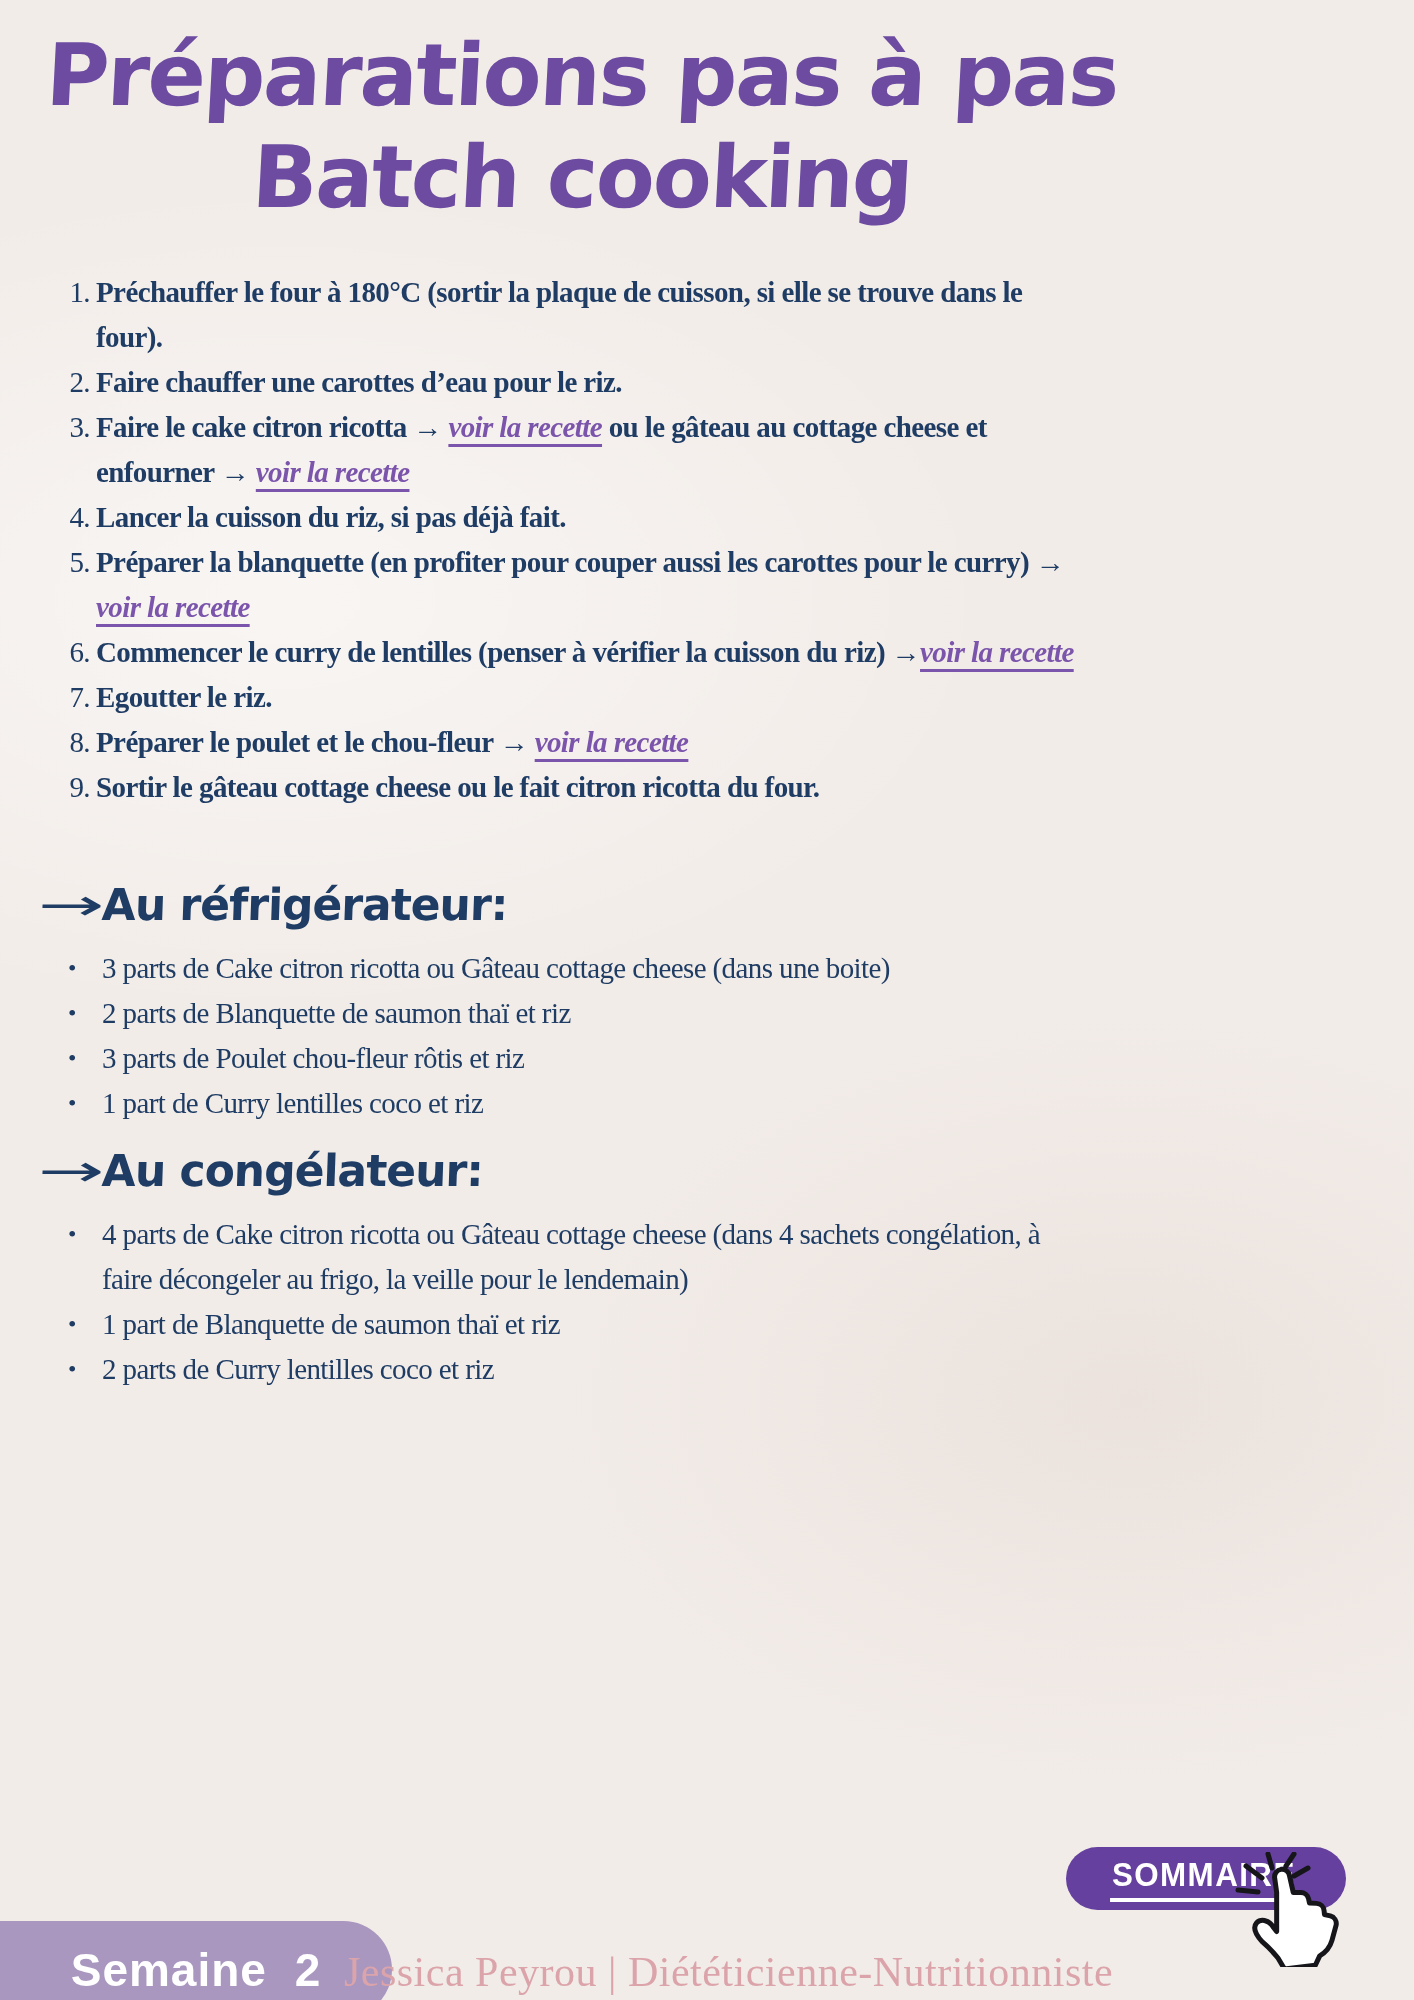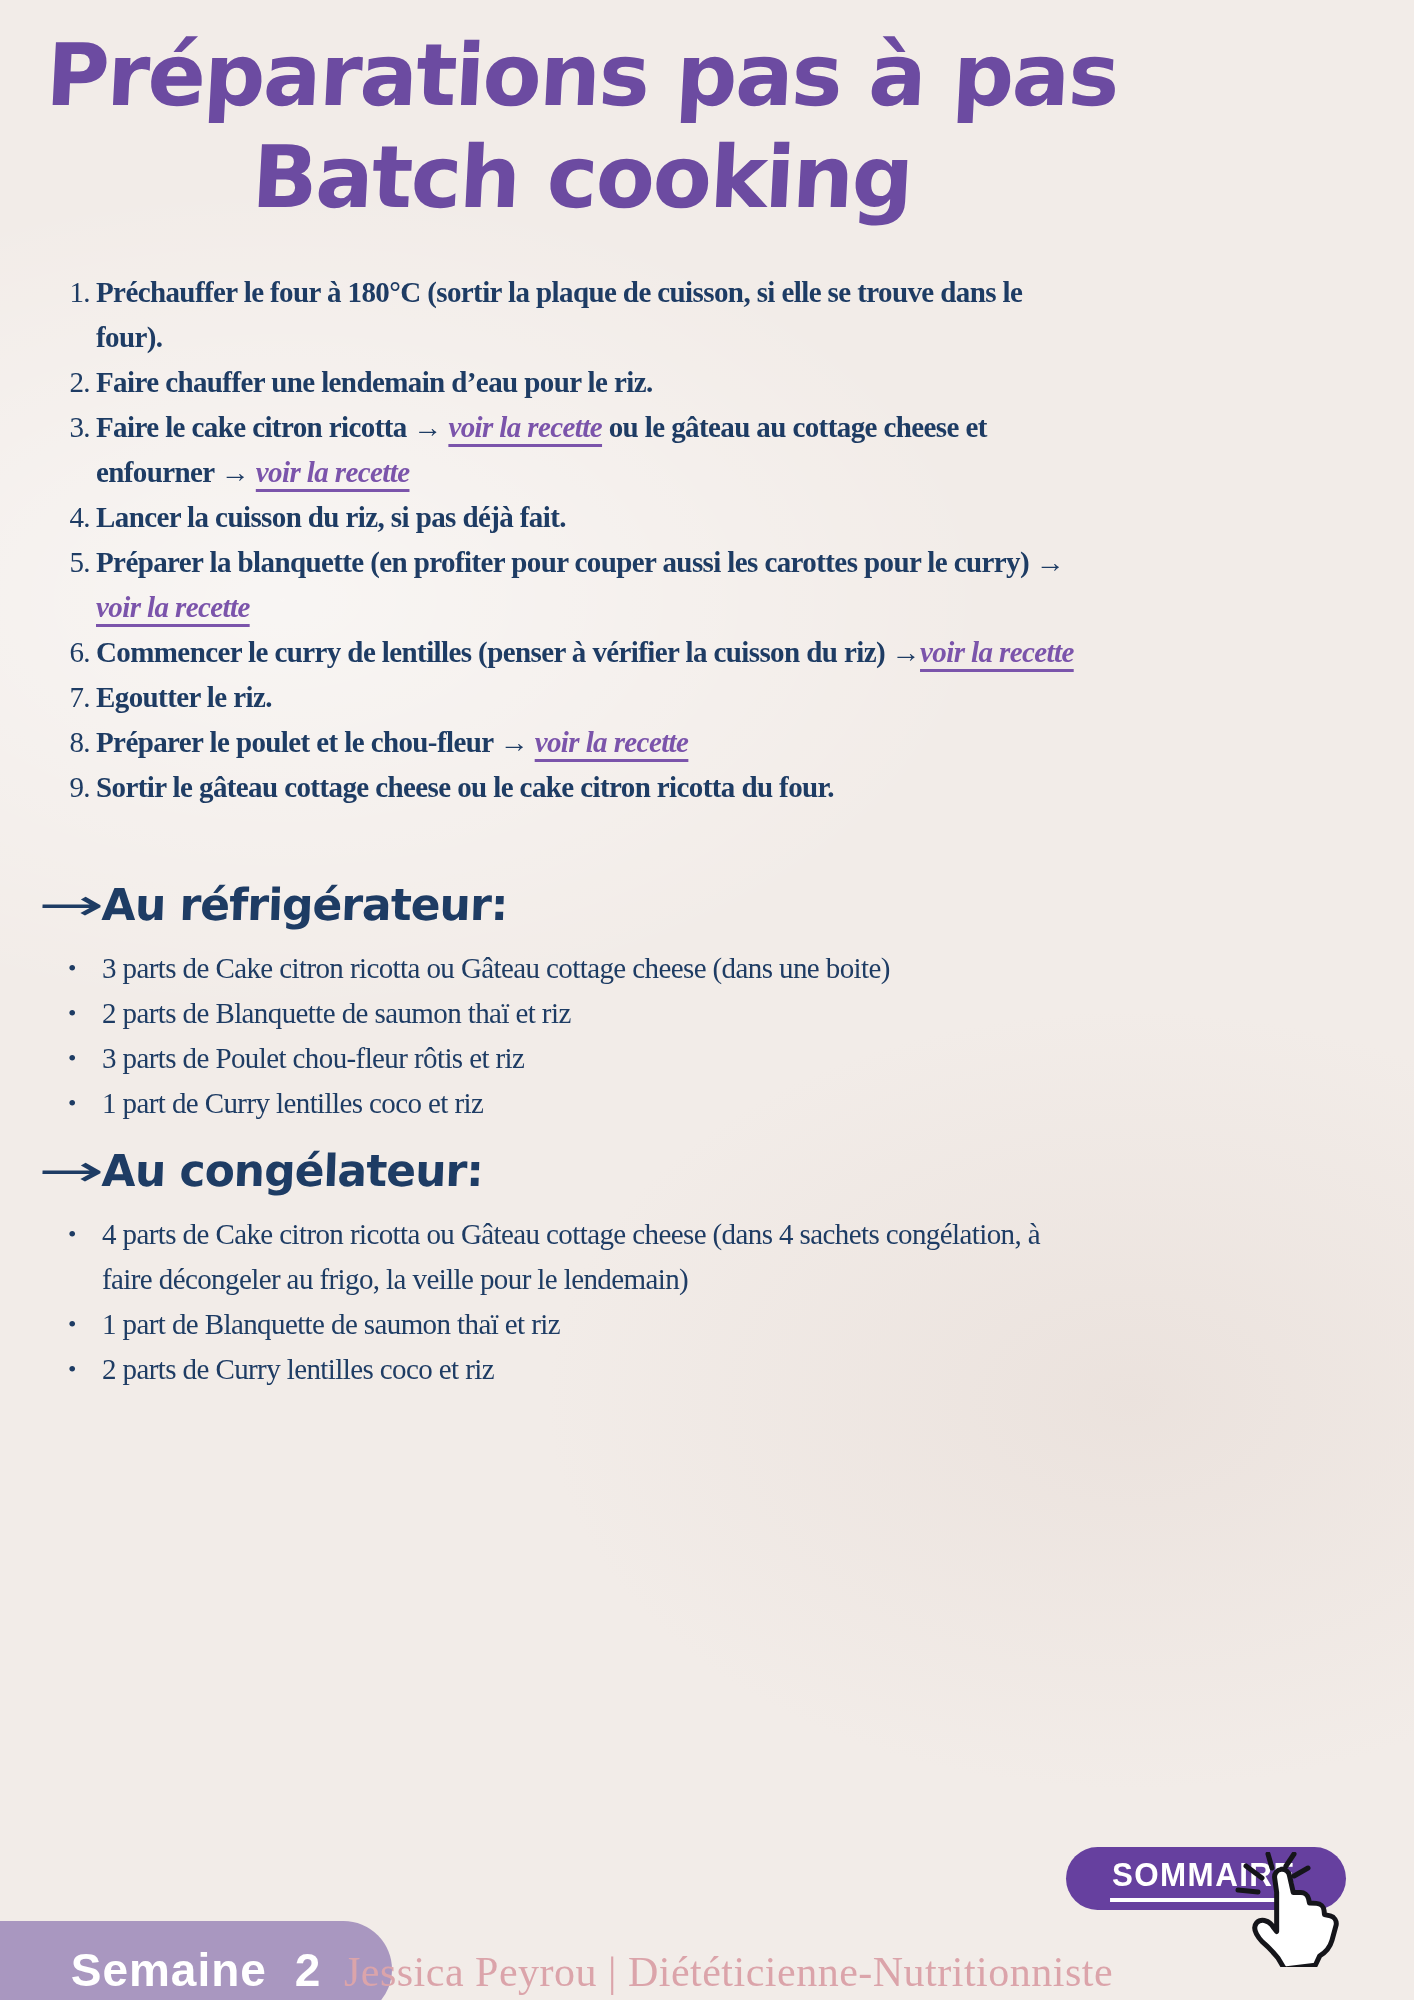--- a/index.html
+++ b/index.html
@@ -163,21 +163,21 @@
   </header>
 
   <ol class="steps" id="steps">
   <li>
     <span class="num">1.</span>
     <span class="content"><span>Préchauffer le four à 180°C (sortir la plaque de cuisson, si elle se trouve dans le four).</span></span>
   </li>
 
   <li>
     <span class="num">2.</span>
-    <span class="content"><span>Faire chauffer une lendemain d’eau pour le riz.</span></span>
+    <span class="content"><span>Faire chauffer une carottes d’eau pour le riz.</span></span>
   </li>
 
   <li>
     <span class="num">3.</span>
     <span class="content"><span>Faire le cake citron ricotta → </span><a class="recipe-link" href="#">voir la recette</a><span> ou le gâteau au cottage cheese et enfourner → </span><a class="recipe-link" href="#">voir la recette</a></span>
   </li>
 
   <li>
     <span class="num">4.</span>
     <span class="content"><span>Lancer la cuisson du riz, si pas déjà fait.</span></span>
@@ -198,21 +198,21 @@
     <span class="content"><span>Egoutter le riz.</span></span>
   </li>
 
   <li>
     <span class="num">8.</span>
     <span class="content"><span>Préparer le poulet et le chou-fleur → </span><a class="recipe-link" href="#">voir la recette</a></span>
   </li>
 
   <li>
     <span class="num">9.</span>
-    <span class="content"><span>Sortir le gâteau cottage cheese ou le cake citron ricotta du four.</span></span>
+    <span class="content"><span>Sortir le gâteau cottage cheese ou le fait citron ricotta du four.</span></span>
   </li>
 
 
 </ol>
 
   <div class="sections" id="sections">
   <div class="section">
     <h2>
       <span class="arrow">→</span>
       <span class="section-title">Au réfrigérateur:</span>

